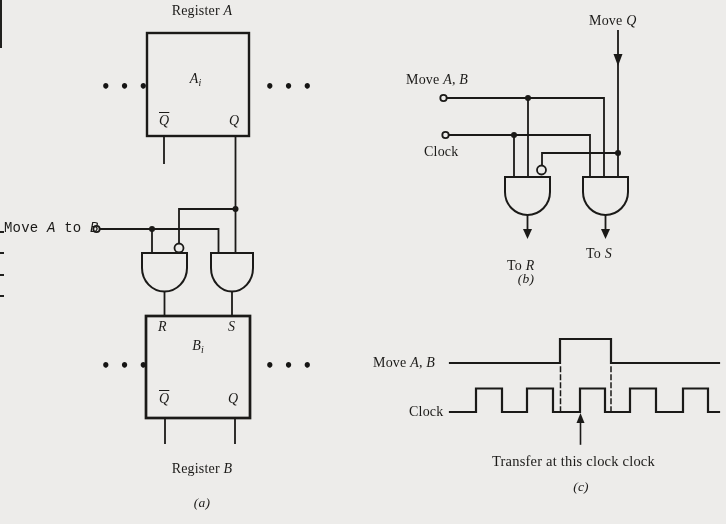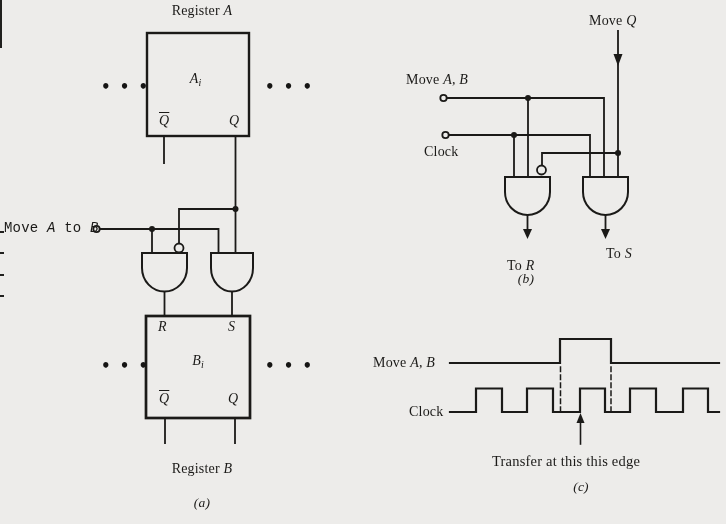--- a/index.html
+++ b/index.html
@@ -154,21 +154,21 @@
   <div class="lbl" style="left:158px;top:319px;">
     <span class="it">R</span>
   </div>
   <div class="lbl" style="left:228px;top:319px;">
     <span class="it">S</span>
   </div>
 
   <div class="dots" style="left:101px;top:357px;">• • •</div>
   <div class="dots" style="left:265px;top:357px;">• • •</div>
 
-  <div class="lbl center" style="left:146px;top:353px;width:104px;">
+  <div class="lbl center" style="left:146px;top:338px;width:104px;">
     <span class="it">B</span><sub>i</sub>
   </div>
   <div class="lbl" style="left:159px;top:391px;">
     <span class="it ov">Q</span>
   </div>
   <div class="lbl" style="left:228px;top:391px;">
     <span class="it">Q</span>
   </div>
 
   <div class="lbl center" style="left:152px;top:461px;width:100px;">
@@ -179,25 +179,25 @@
   <div class="lbl" style="left:589px;top:13px;">
     <span>Move </span><span class="it">Q</span>
   </div>
   <div class="lbl" style="left:406px;top:72px;">
     <span>Move </span><span class="it">A</span><span>, </span><span class="it">B</span>
   </div>
   <div class="lbl" style="left:424px;top:144px;">Clock</div>
   <div class="lbl" style="left:507px;top:258px;">
     <span>To </span><span class="it">R</span>
   </div>
-  <div class="lbl" style="left:586px;top:246px;margin-left:20px;">
+  <div class="lbl" style="left:586px;top:246px;">
     <span>To </span><span class="it">S</span>
   </div>
   <div class="lbl caption center" style="left:511px;top:272px;width:30px;">(b)</div>
 
   <div class="lbl" style="left:373px;top:355px;">
     <span>Move </span><span class="it">A</span><span>, </span><span class="it">B</span>
   </div>
   <div class="lbl" style="left:409px;top:404px;">Clock</div>
-  <div class="lbl" style="left:492px;top:454px;font-size:14.5px;">Transfer at this this edge</div>
+  <div class="lbl" style="left:492px;top:454px;font-size:14.5px;">Transfer at this clock clock</div>
   <div class="lbl caption center" style="left:566px;top:480px;width:30px;">(c)</div>
 
 </div>
 
 </body></html>

